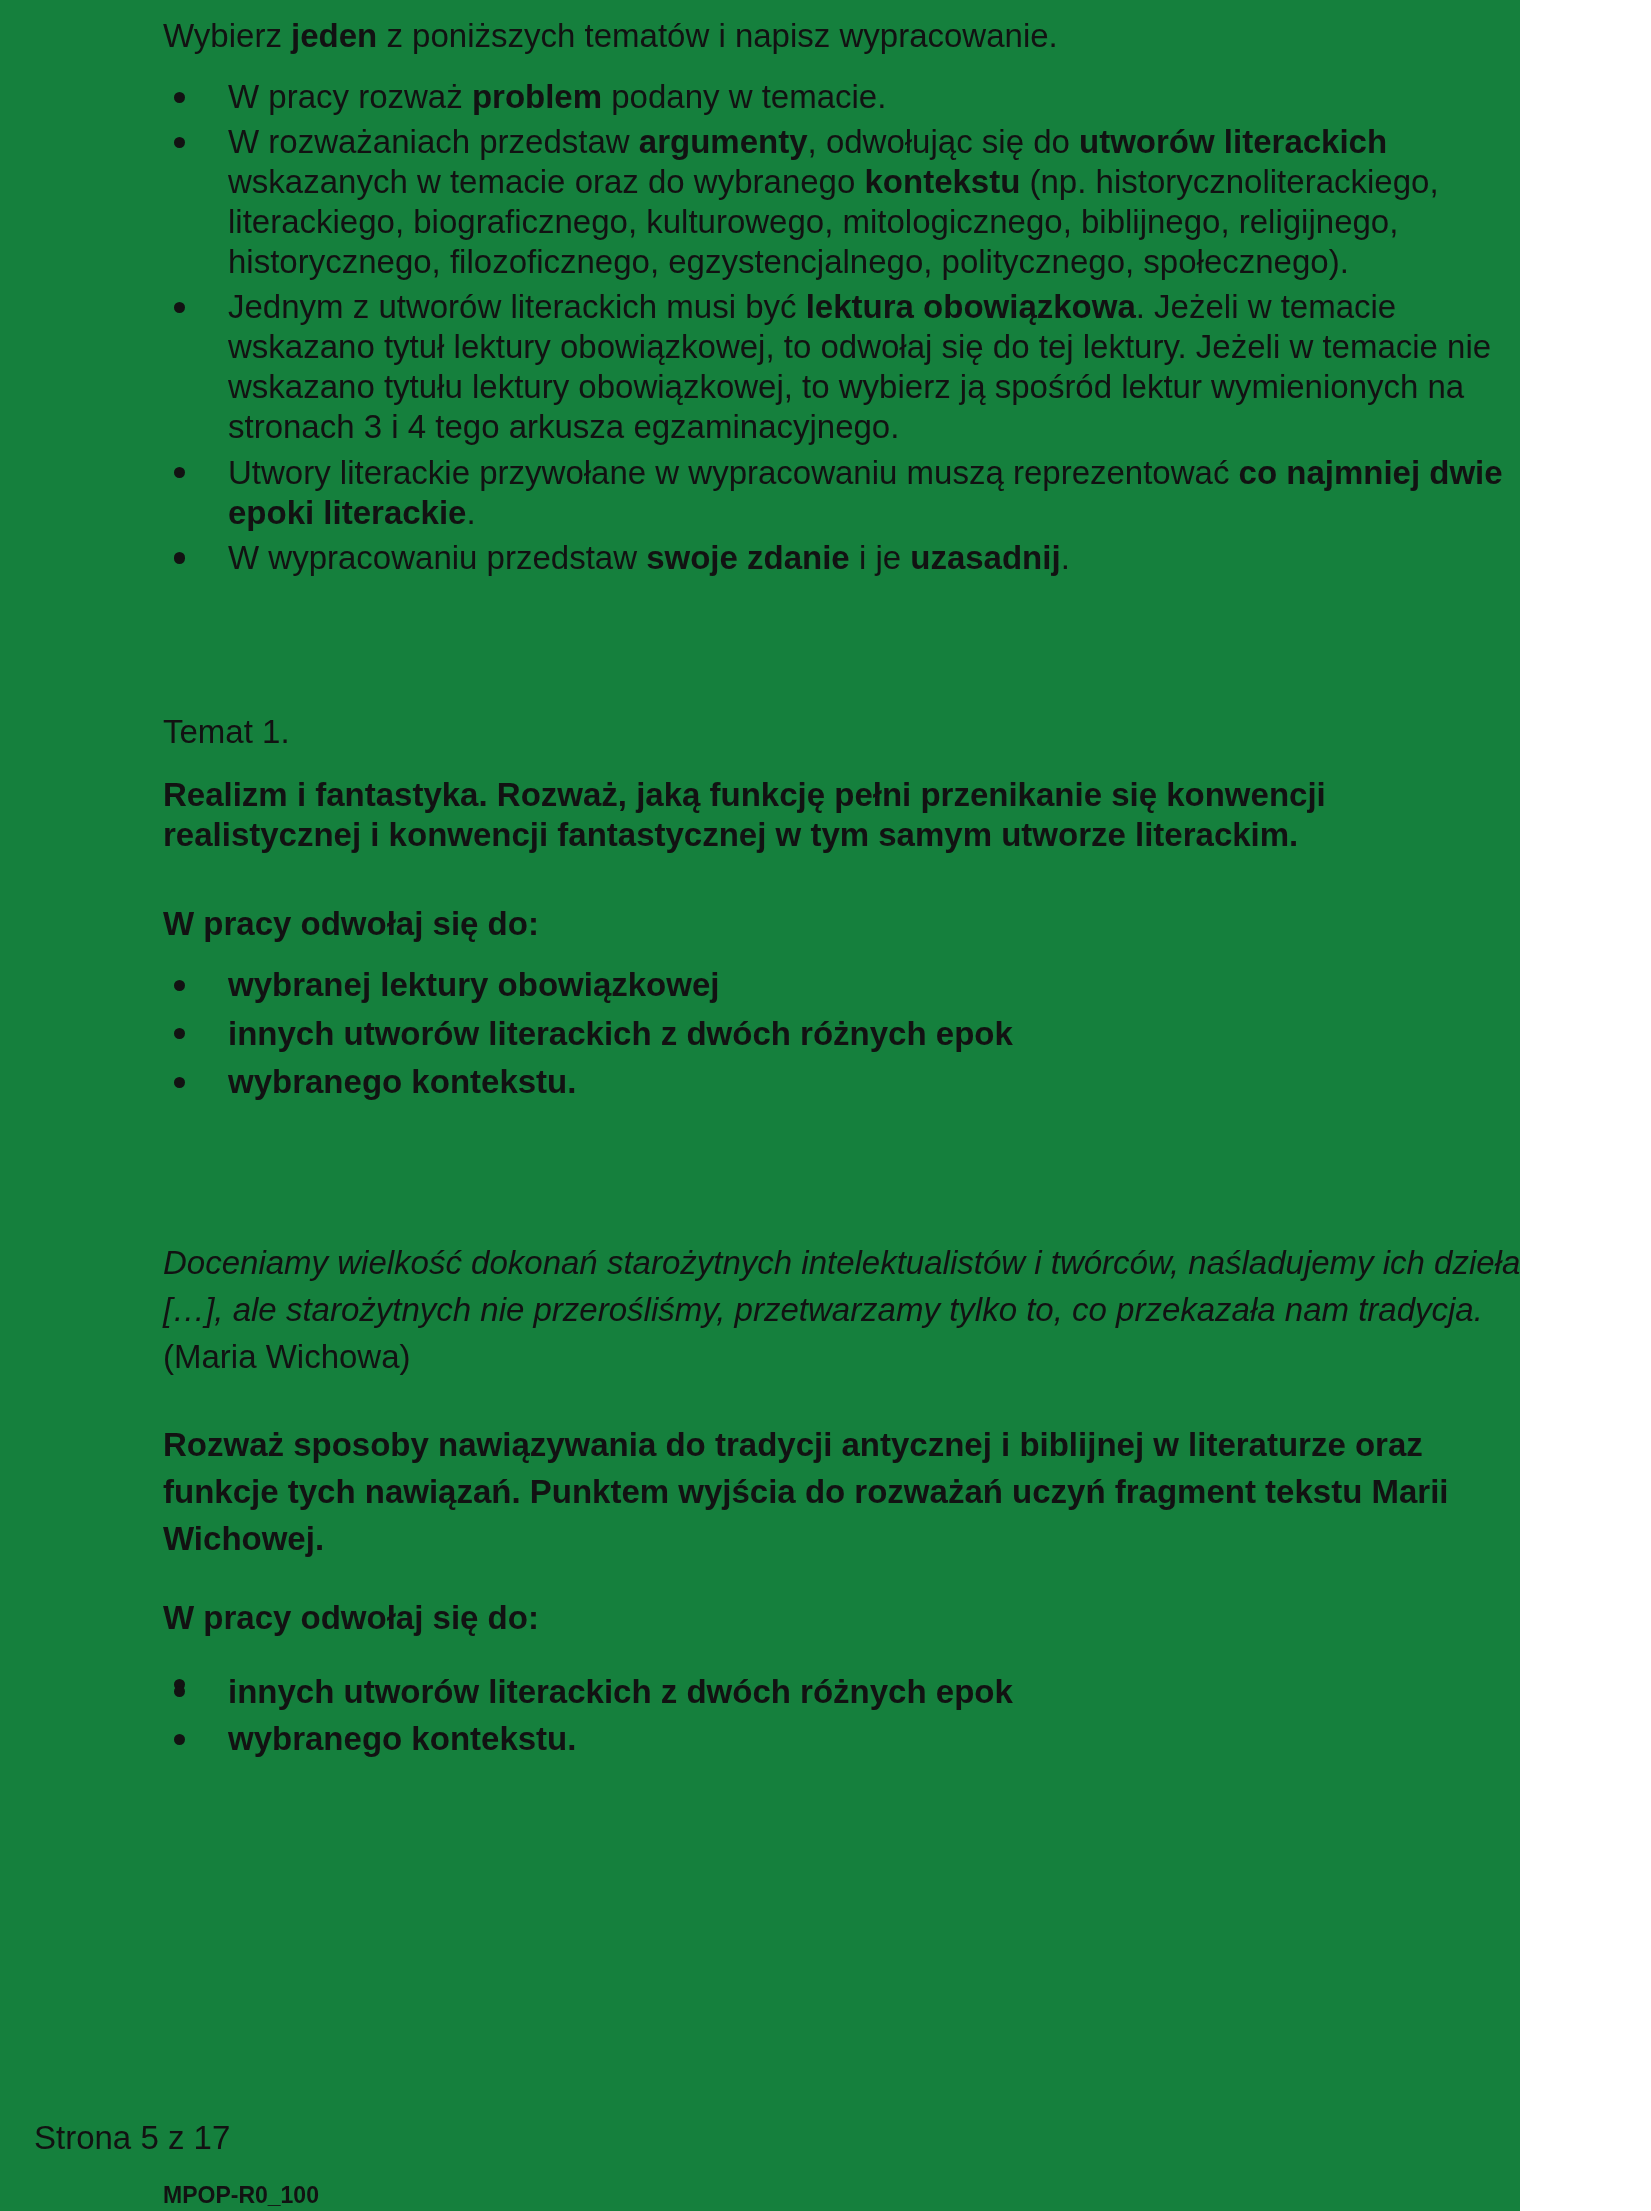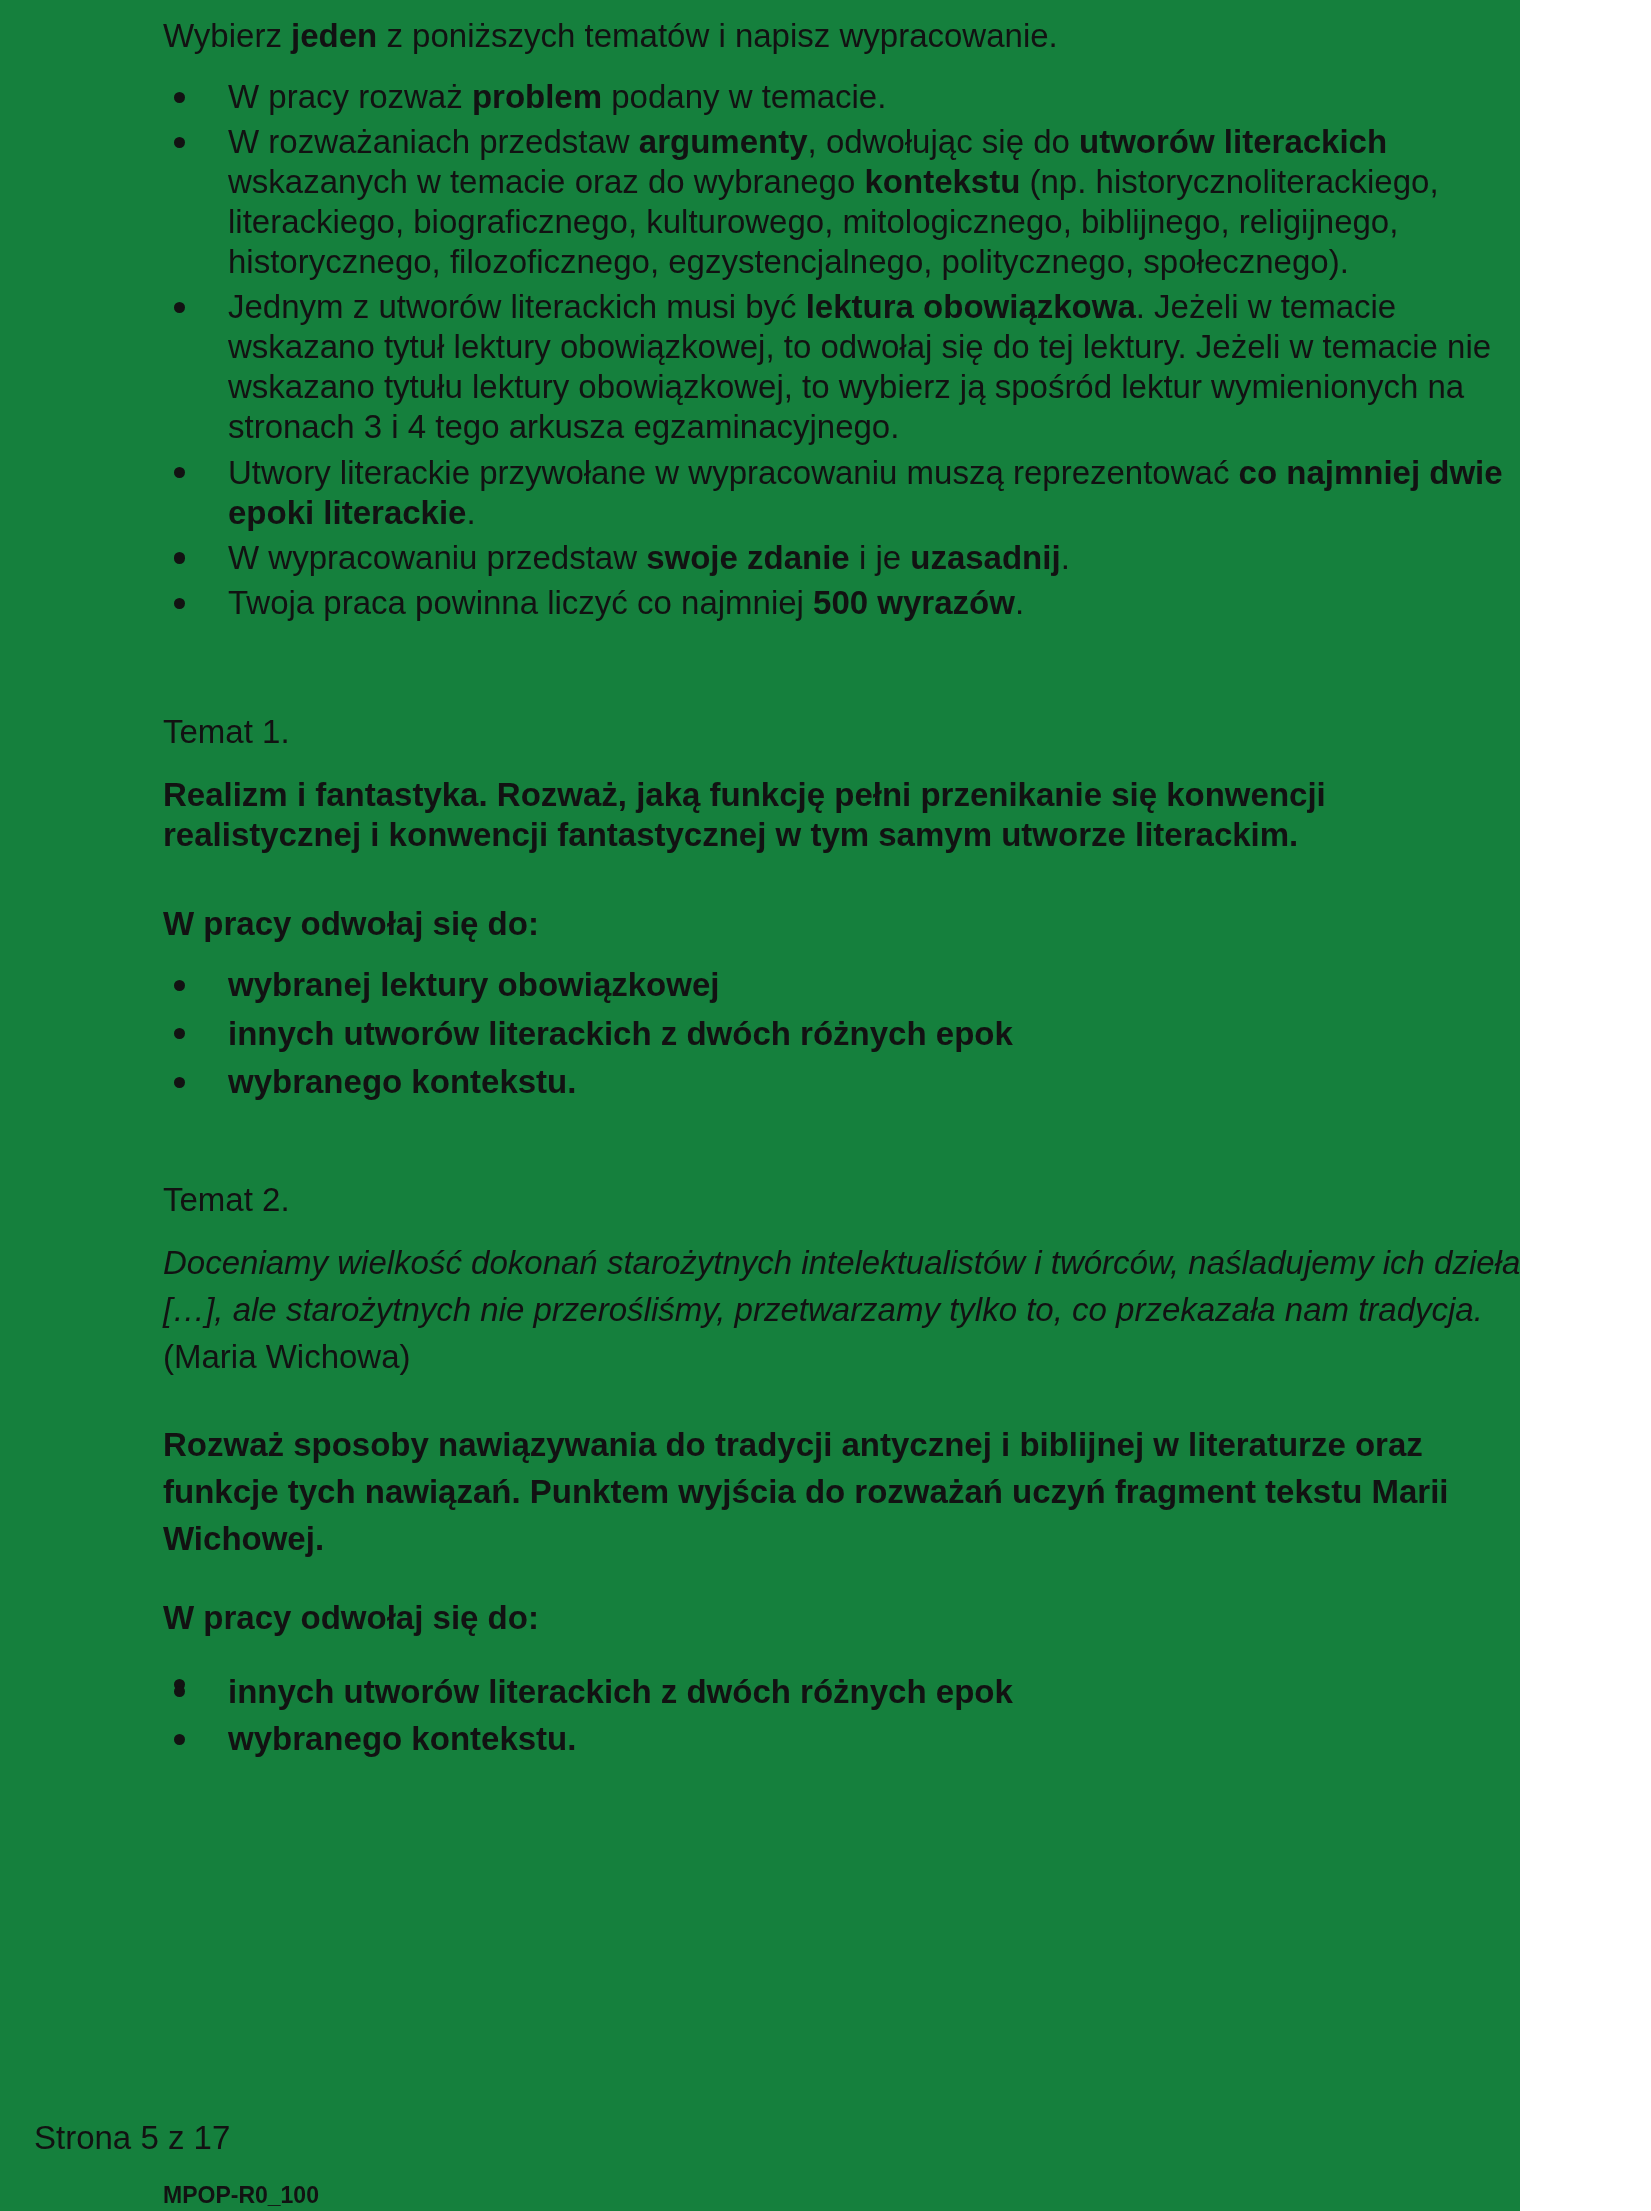--- a/index.html
+++ b/index.html
@@ -51,24 +51,20 @@
       <span><span>Jednym z utworów literackich musi być </span><span class="b">lektura obowiązkowa</span><span>. Jeżeli w temacie</span><br><span>wskazano tytuł lektury obowiązkowej, to odwołaj się do tej lektury. Jeżeli w temacie nie</span><br><span>wskazano tytułu lektury obowiązkowej, to wybierz ją spośród lektur wymienionych na</span><br><span>stronach 3 i 4 tego arkusza egzaminacyjnego.</span></span>
     </li>
     <li>
       <span class="dot"></span>
       <span><span>Utwory literackie przywołane w wypracowaniu muszą reprezentować </span><span class="b">co najmniej dwie</span><br><span class="b">epoki literackie</span><span>.</span></span>
     </li>
     <li>
       <span class="dot"></span>
       <span><span>W wypracowaniu przedstaw </span><span class="b">swoje zdanie</span><span> i je </span><span class="b">uzasadnij</span><span>.</span></span>
     </li>
-    <li>
-      <span class="dot"></span>
-      <span><span>Twoja praca powinna liczyć co najmniej </span><span class="b">500 wyrazów</span><span>.</span></span>
-    </li>
   </ul>
 
   <div class="abs" style="top:712px">Temat 1.</div>
 
   <div class="abs" style="top:775px"><span class="b">Realizm i fantastyka. Rozważ, jaką funkcję pełni przenikanie się konwencji</span><br><span class="b">realistycznej i konwencji fantastycznej w tym samym utworze literackim.</span></div>
 
   <div class="abs bold-block" style="top:904px">W pracy odwołaj się do:</div>
 
   <ul class="abs bullets spaced10" style="top:965px">
     <li>
@@ -78,21 +74,20 @@
     <li>
       <span class="dot"></span>
       <span><span class="b">innych utworów literackich z dwóch różnych epok</span></span>
     </li>
     <li>
       <span class="dot"></span>
       <span><span class="b">wybranego kontekstu.</span></span>
     </li>
   </ul>
 
-  <div class="abs" style="top:1180px">Temat 2.</div>
 
   <div class="abs loose" style="top:1421px"><span class="b">Rozważ sposoby nawiązywania do tradycji antycznej i biblijnej w literaturze oraz</span><br><span class="b">funkcje tych nawiązań. Punktem wyjścia do rozważań uczyń fragment tekstu Marii</span><br><span class="b">Wichowej.</span></div>
 
   <div class="abs loose" style="top:1239px"><span class="i">Doceniamy wielkość dokonań starożytnych intelektualistów i twórców, naśladujemy ich dzieła</span><br><span class="i">[…], </span><span class="i">ale starożytnych nie przerośliśmy, przetwarzamy tylko to, co przekazała nam tradycja.</span><br><span>(Maria Wichowa)</span></div>
 
   <div class="abs bold-block" style="top:1598px">W pracy odwołaj się do:</div>
 
   <ul class="abs bullets spaced9" style="top:1664px">
     <li>
       <span class="dot"></span>

